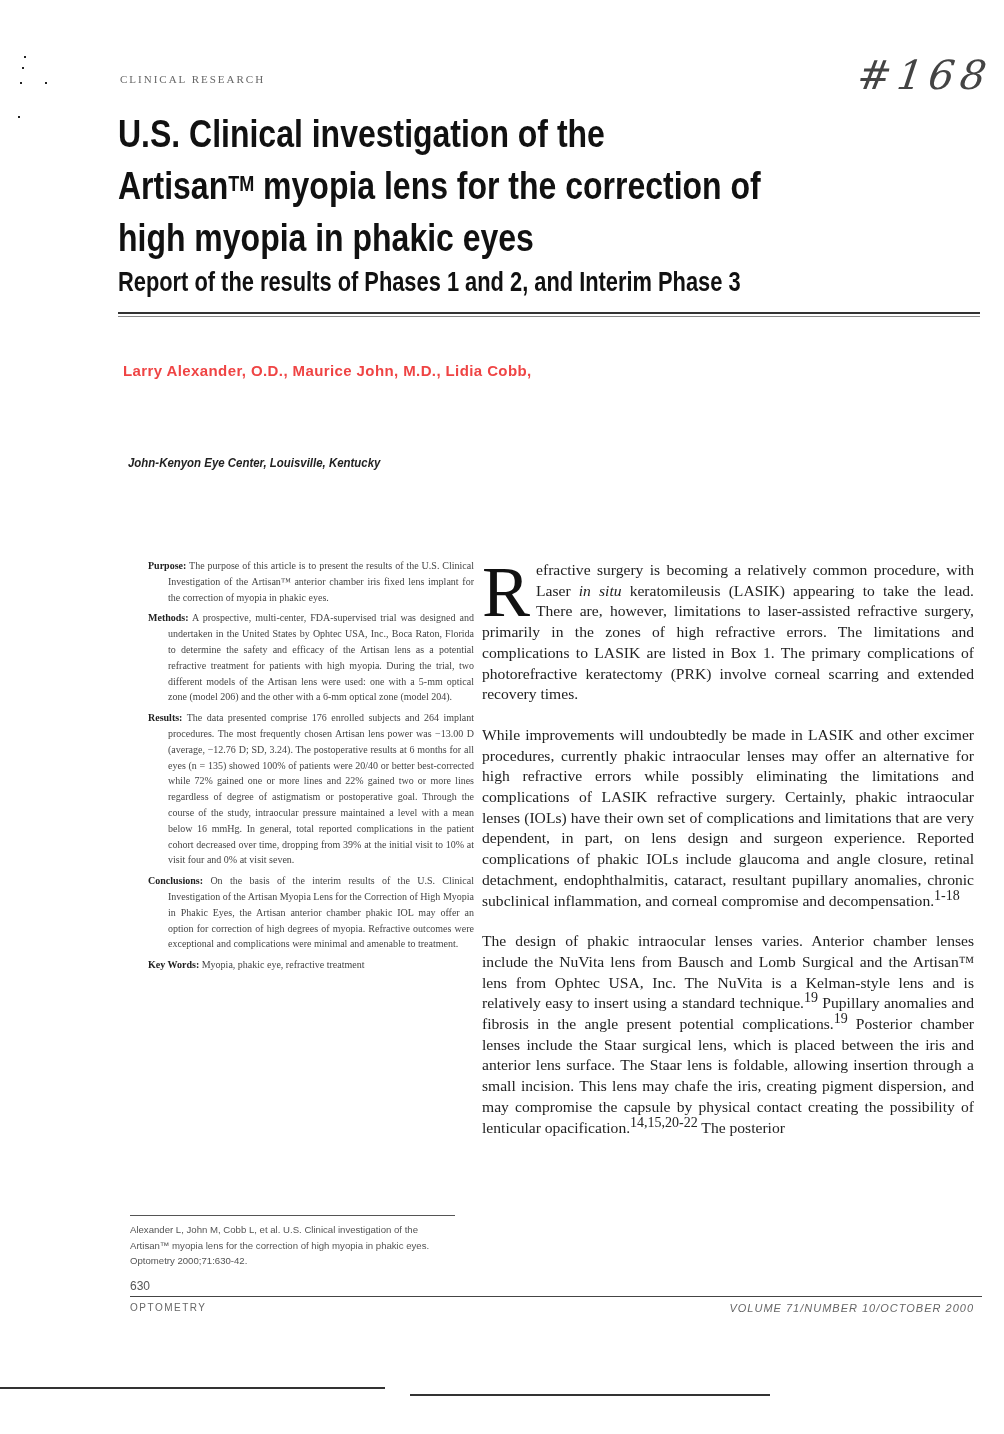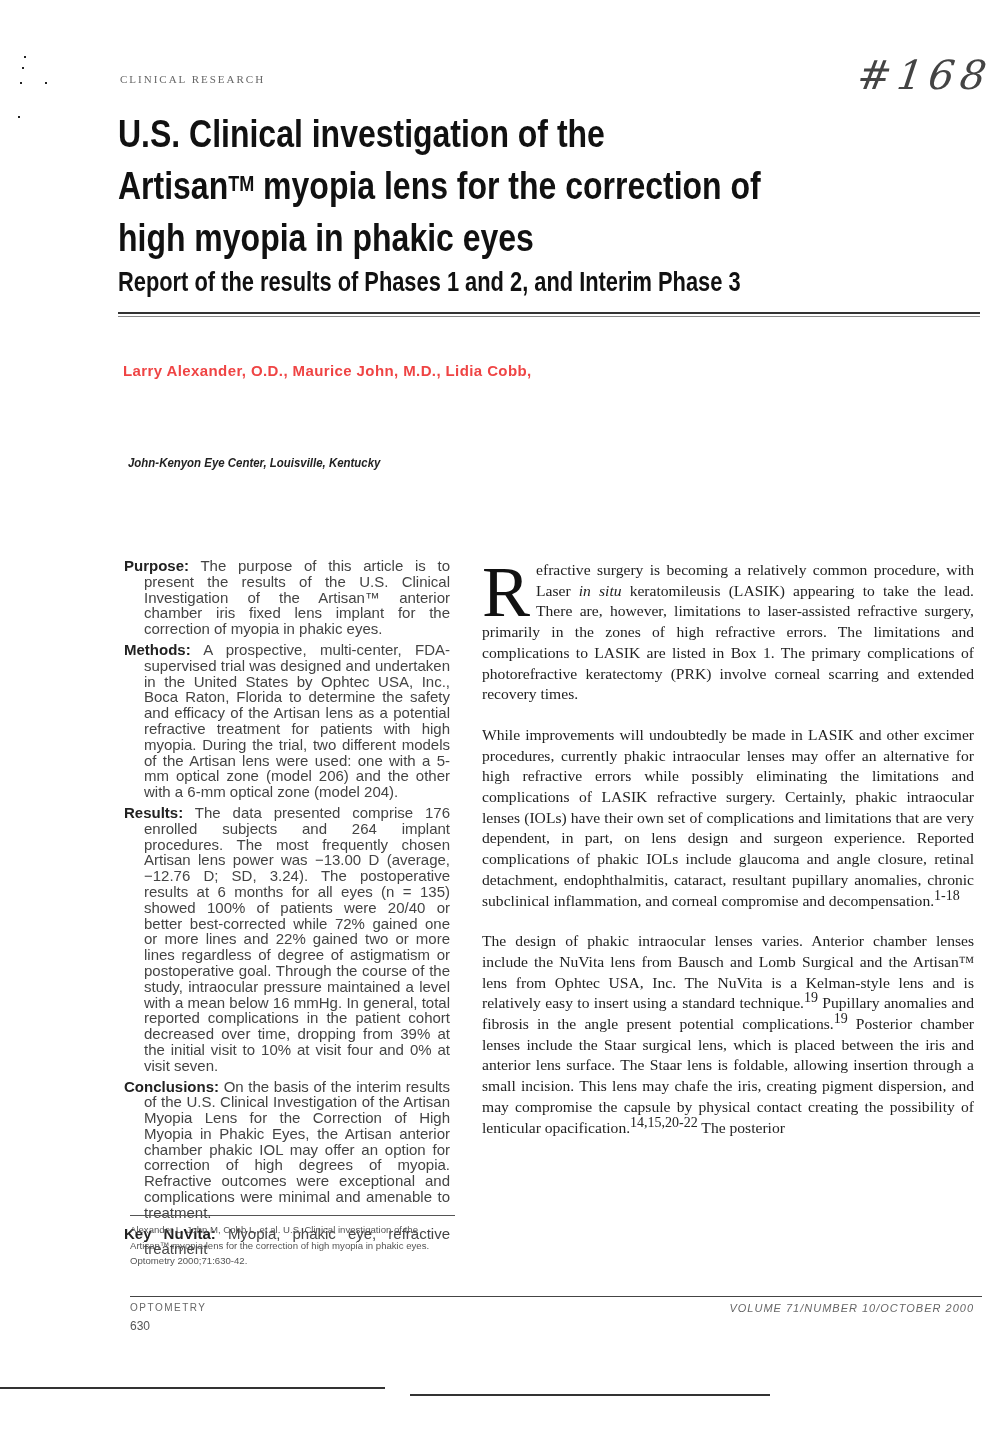--- a/index.html
+++ b/index.html
@@ -42,35 +42,35 @@
       font-size: 15px; line-height: 25px; color: #ef4444; letter-spacing: 0.4px;
     }
     .affiliation {
       position: absolute; left: 128px; top: 455px;
       font-family: "Liberation Sans", sans-serif; font-weight: bold; font-style: italic;
       font-size: 13px; color: #222;
       transform: scaleX(0.88); transform-origin: left top; white-space: nowrap;
     }
 
     .abstract {
-      position: absolute; left: 124px; top: 558px; width: 326px;
-      font-family: Liberation Sans, sans-serif; font-size: 15px; line-height: 15.8px;
+      position: absolute; left: 148px; top: 558px; width: 326px;
+      font-family: Liberation Serif, serif; font-size: 10px; line-height: 15.8px;
       color: #444; text-align: justify;
     }
     .abs-para { margin-bottom: 5px; padding-left: 20px; text-indent: -20px; }
     .abs-head { font-weight: bold; color: #222; }
 
     .citation-rule { position: absolute; left: 130px; top: 1215px; width: 325px; border-top: 1px solid #555; }
     .citation {
       position: absolute; left: 130px; top: 1222px; width: 326px;
       font-family: "Liberation Sans", sans-serif; font-size: 9.6px; line-height: 15.5px;
       color: #555;
     }
     .page-number { position: absolute; left: 130px; top: 1279px; font-size: 12px; color: #555;
-      font-family: "Liberation Sans", sans-serif; margin-top: 40px; }
+      font-family: "Liberation Sans", sans-serif; }
     .footer-rule { position: absolute; left: 130px; top: 1296px; width: 852px; border-top: 1px solid #444; }
     .footer-left { position: absolute; left: 130px; top: 1302px; font-size: 10px; letter-spacing: 1.5px;
       color: #666; font-family: "Liberation Sans", sans-serif; text-transform: uppercase; text-align: center; }
     .footer-right { position: absolute; right: 30px; top: 1302px; font-size: 11px; letter-spacing: 1px;
       color: #666; font-family: "Liberation Sans", sans-serif; text-transform: uppercase; font-style: italic; }
 
     .scan-line1 { position: absolute; left: 0; top: 1387px; width: 385px; border-top: 2px solid #333; }
     .scan-line2 { position: absolute; left: 410px; top: 1394px; width: 360px; border-top: 2px solid #333; }
 
     .body-col {
@@ -109,21 +109,21 @@
 <div class="authors">
   <div>Larry Alexander, O.D., Maurice John, M.D., Lidia Cobb,</div>
 </div>
 <div class="affiliation">John-Kenyon Eye Center, Louisville, Kentucky</div>
 
 <div class="abstract">
   <p class="abs-para"><span class="abs-head">Purpose:</span><span> The purpose of this article is to present the results of the U.S. Clinical Investigation of the Artisan™ anterior chamber iris fixed lens implant for the correction of myopia in phakic eyes.</span></p>
   <p class="abs-para"><span class="abs-head">Methods:</span><span> A prospective, multi-center, FDA-supervised trial was designed and undertaken in the United States by Ophtec USA, Inc., Boca Raton, Florida to determine the safety and efficacy of the Artisan lens as a potential refractive treatment for patients with high myopia. During the trial, two different models of the Artisan lens were used: one with a 5-mm optical zone (model 206) and the other with a 6-mm optical zone (model 204).</span></p>
   <p class="abs-para"><span class="abs-head">Results:</span><span> The data presented comprise 176 enrolled subjects and 264 implant procedures. The most frequently chosen Artisan lens power was −13.00 D (average, −12.76 D; SD, 3.24). The postoperative results at 6 months for all eyes (n = 135) showed 100% of patients were 20/40 or better best-corrected while 72% gained one or more lines and 22% gained two or more lines regardless of degree of astigmatism or postoperative goal. Through the course of the study, intraocular pressure maintained a level with a mean below 16 mmHg. In general, total reported complications in the patient cohort decreased over time, dropping from 39% at the initial visit to 10% at visit four and 0% at visit seven.</span></p>
   <p class="abs-para"><span class="abs-head">Conclusions:</span><span> On the basis of the interim results of the U.S. Clinical Investigation of the Artisan Myopia Lens for the Correction of High Myopia in Phakic Eyes, the Artisan anterior chamber phakic IOL may offer an option for correction of high degrees of myopia. Refractive outcomes were exceptional and complications were minimal and amenable to treatment.</span></p>
-  <p class="abs-para"><span class="abs-head">Key NuVita:</span><span> Myopia, phakic eye, refractive treatment</span></p>
+  <p class="abs-para"><span class="abs-head">Key Words:</span><span> Myopia, phakic eye, refractive treatment</span></p>
 </div>
 
 <div class="citation-rule"></div>
 <div class="citation">Alexander L, John M, Cobb L, et al. U.S. Clinical investigation of the Artisan™ myopia lens for the correction of high myopia in phakic eyes. Optometry 2000;71:630-42.</div>
 
 <div class="body-col">
   <p class="body-para"><span class="drop-cap">R</span><span>efractive surgery is becoming a relatively common procedure, with Laser </span><i>in situ</i><span> keratomileusis (LASIK) appearing to take the lead. There are, however, limitations to laser-assisted refractive surgery, primarily in the zones of high refractive errors. The limitations and complications to LASIK are listed in Box 1. The primary complications of photorefractive keratectomy (PRK) involve corneal scarring and extended recovery times.</span></p>
   <p class="body-para"><span>While improvements will undoubtedly be made in LASIK and other excimer procedures, currently phakic intraocular lenses may offer an alternative for high refractive errors while possibly eliminating the limitations and complications of LASIK refractive surgery. Certainly, phakic intraocular lenses (IOLs) have their own set of complications and limitations that are very dependent, in part, on lens design and surgeon experience. Reported complications of phakic IOLs include glaucoma and angle closure, retinal detachment, endophthalmitis, cataract, resultant pupillary anomalies, chronic subclinical inflammation, and corneal compromise and decompensation.</span><sup>1-18</sup></p>
   <p class="body-para"><span>The design of phakic intraocular lenses varies. Anterior chamber lenses include the NuVita lens from Bausch and Lomb Surgical and the Artisan™ lens from Ophtec USA, Inc. The NuVita is a Kelman-style lens and is relatively easy to insert using a standard technique.</span><sup>19</sup><span> Pupillary anomalies and fibrosis in the angle present potential complications.</span><sup>19</sup><span> Posterior chamber lenses include the Staar surgical lens, which is placed between the iris and anterior lens surface. The Staar lens is foldable, allowing insertion through a small incision. This lens may chafe the iris, creating pigment dispersion, and may compromise the capsule by physical contact creating the possibility of lenticular opacification.</span><sup>14,15,20-22</sup><span> The posterior</span></p>
 </div>

